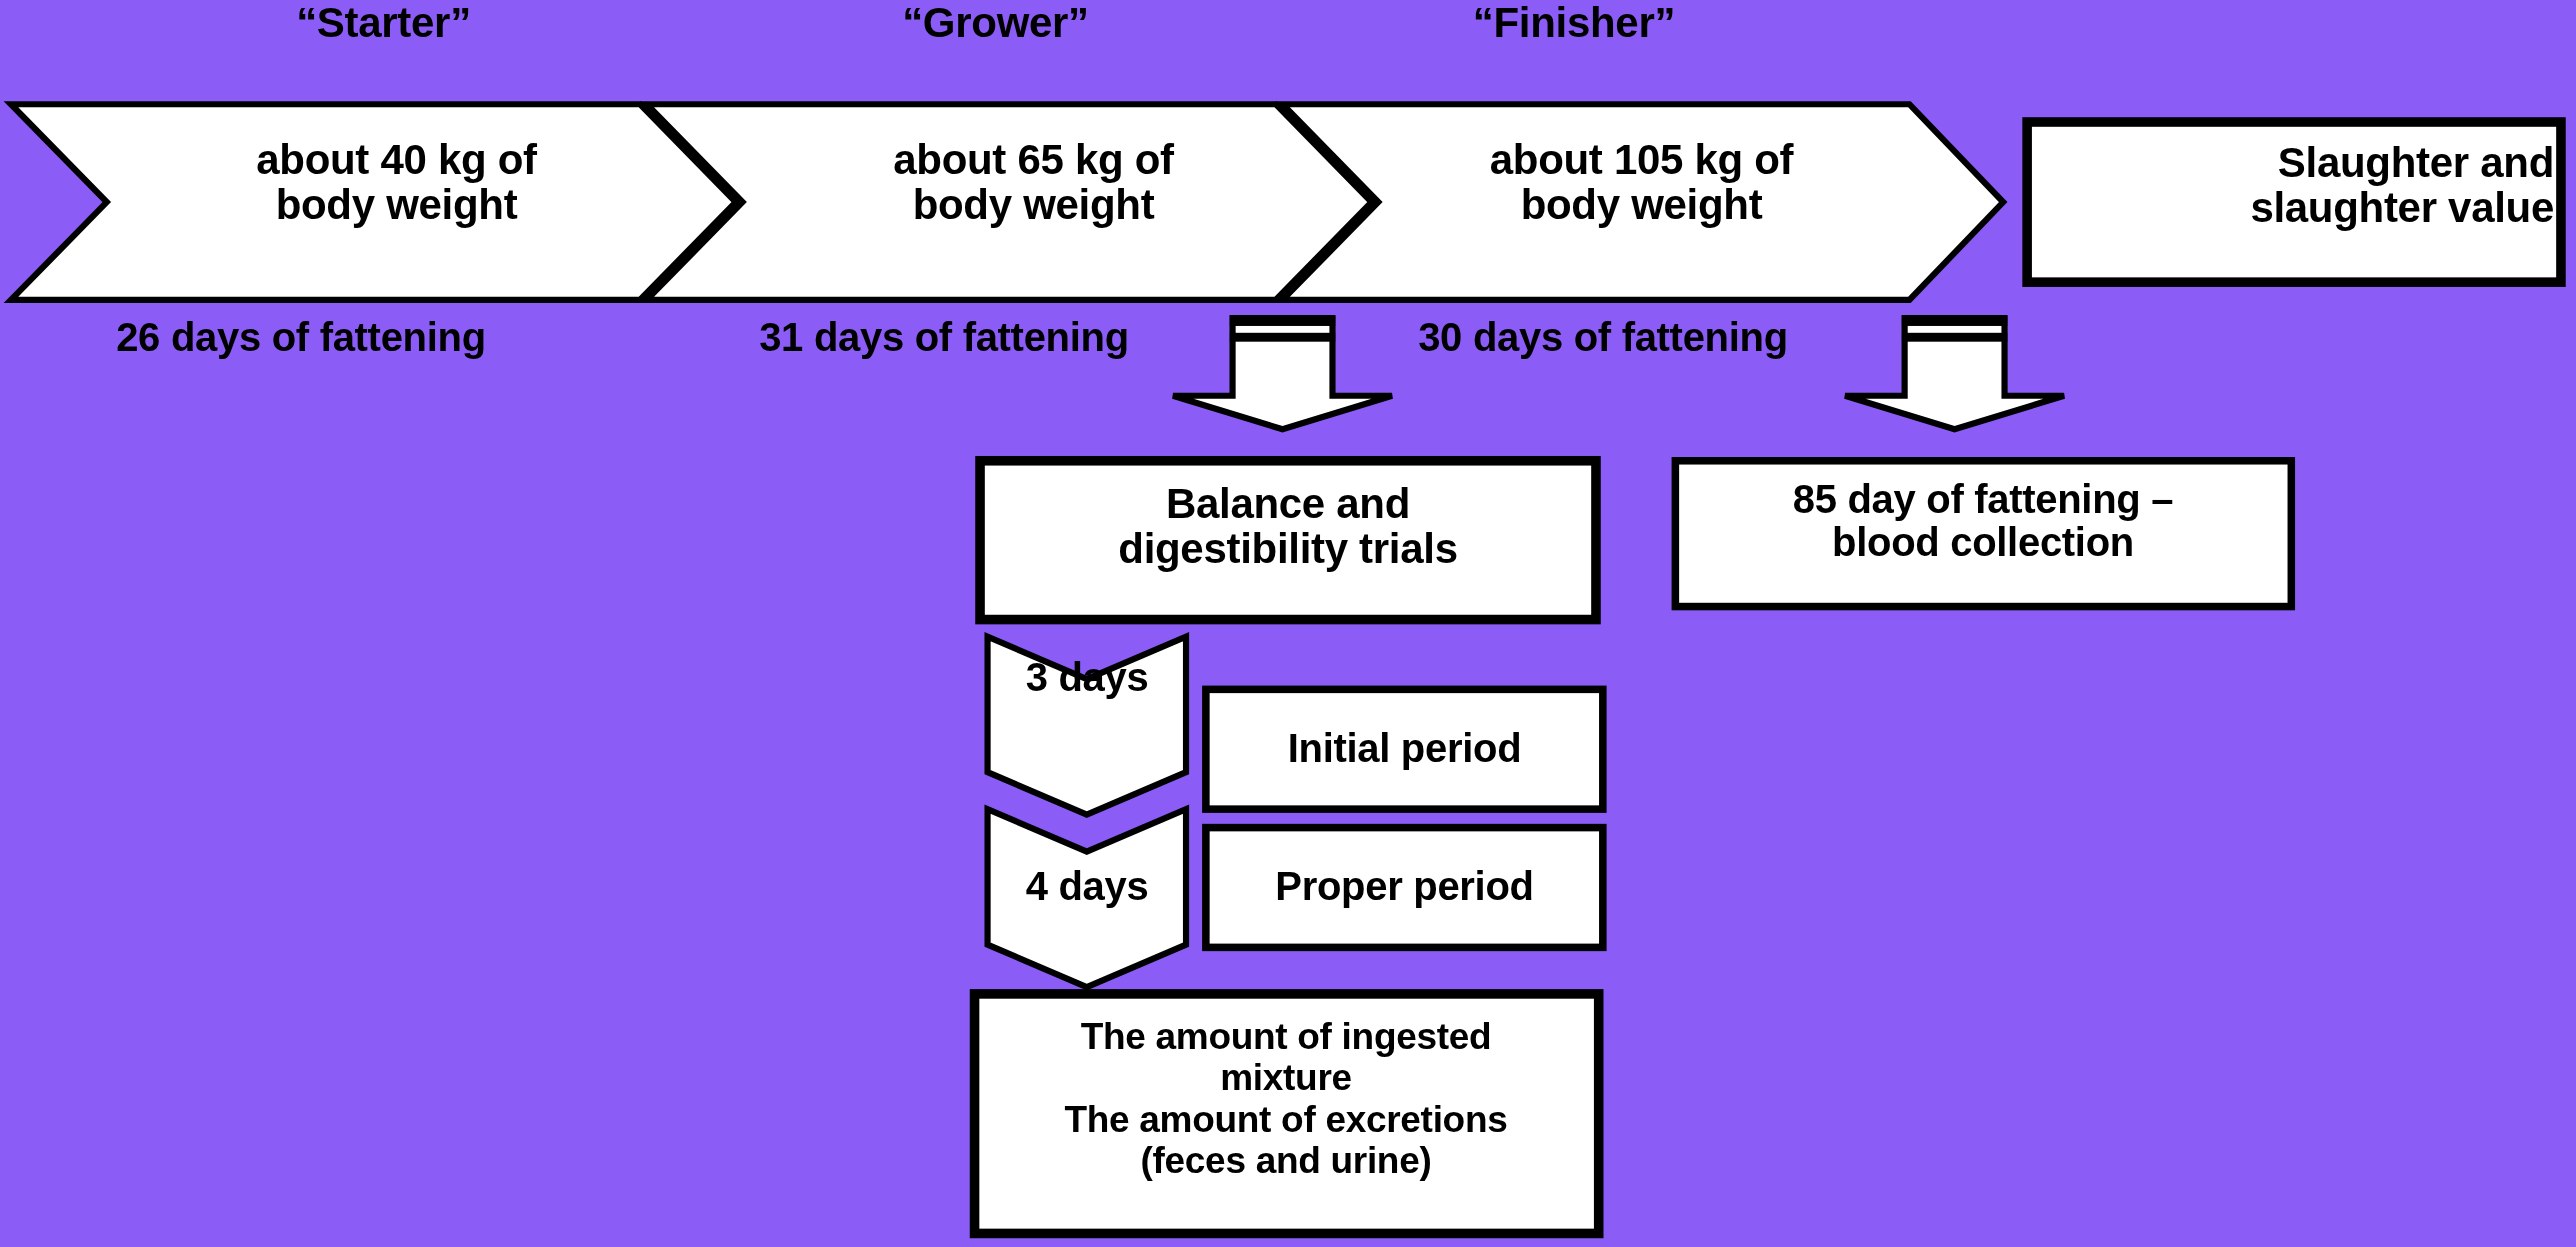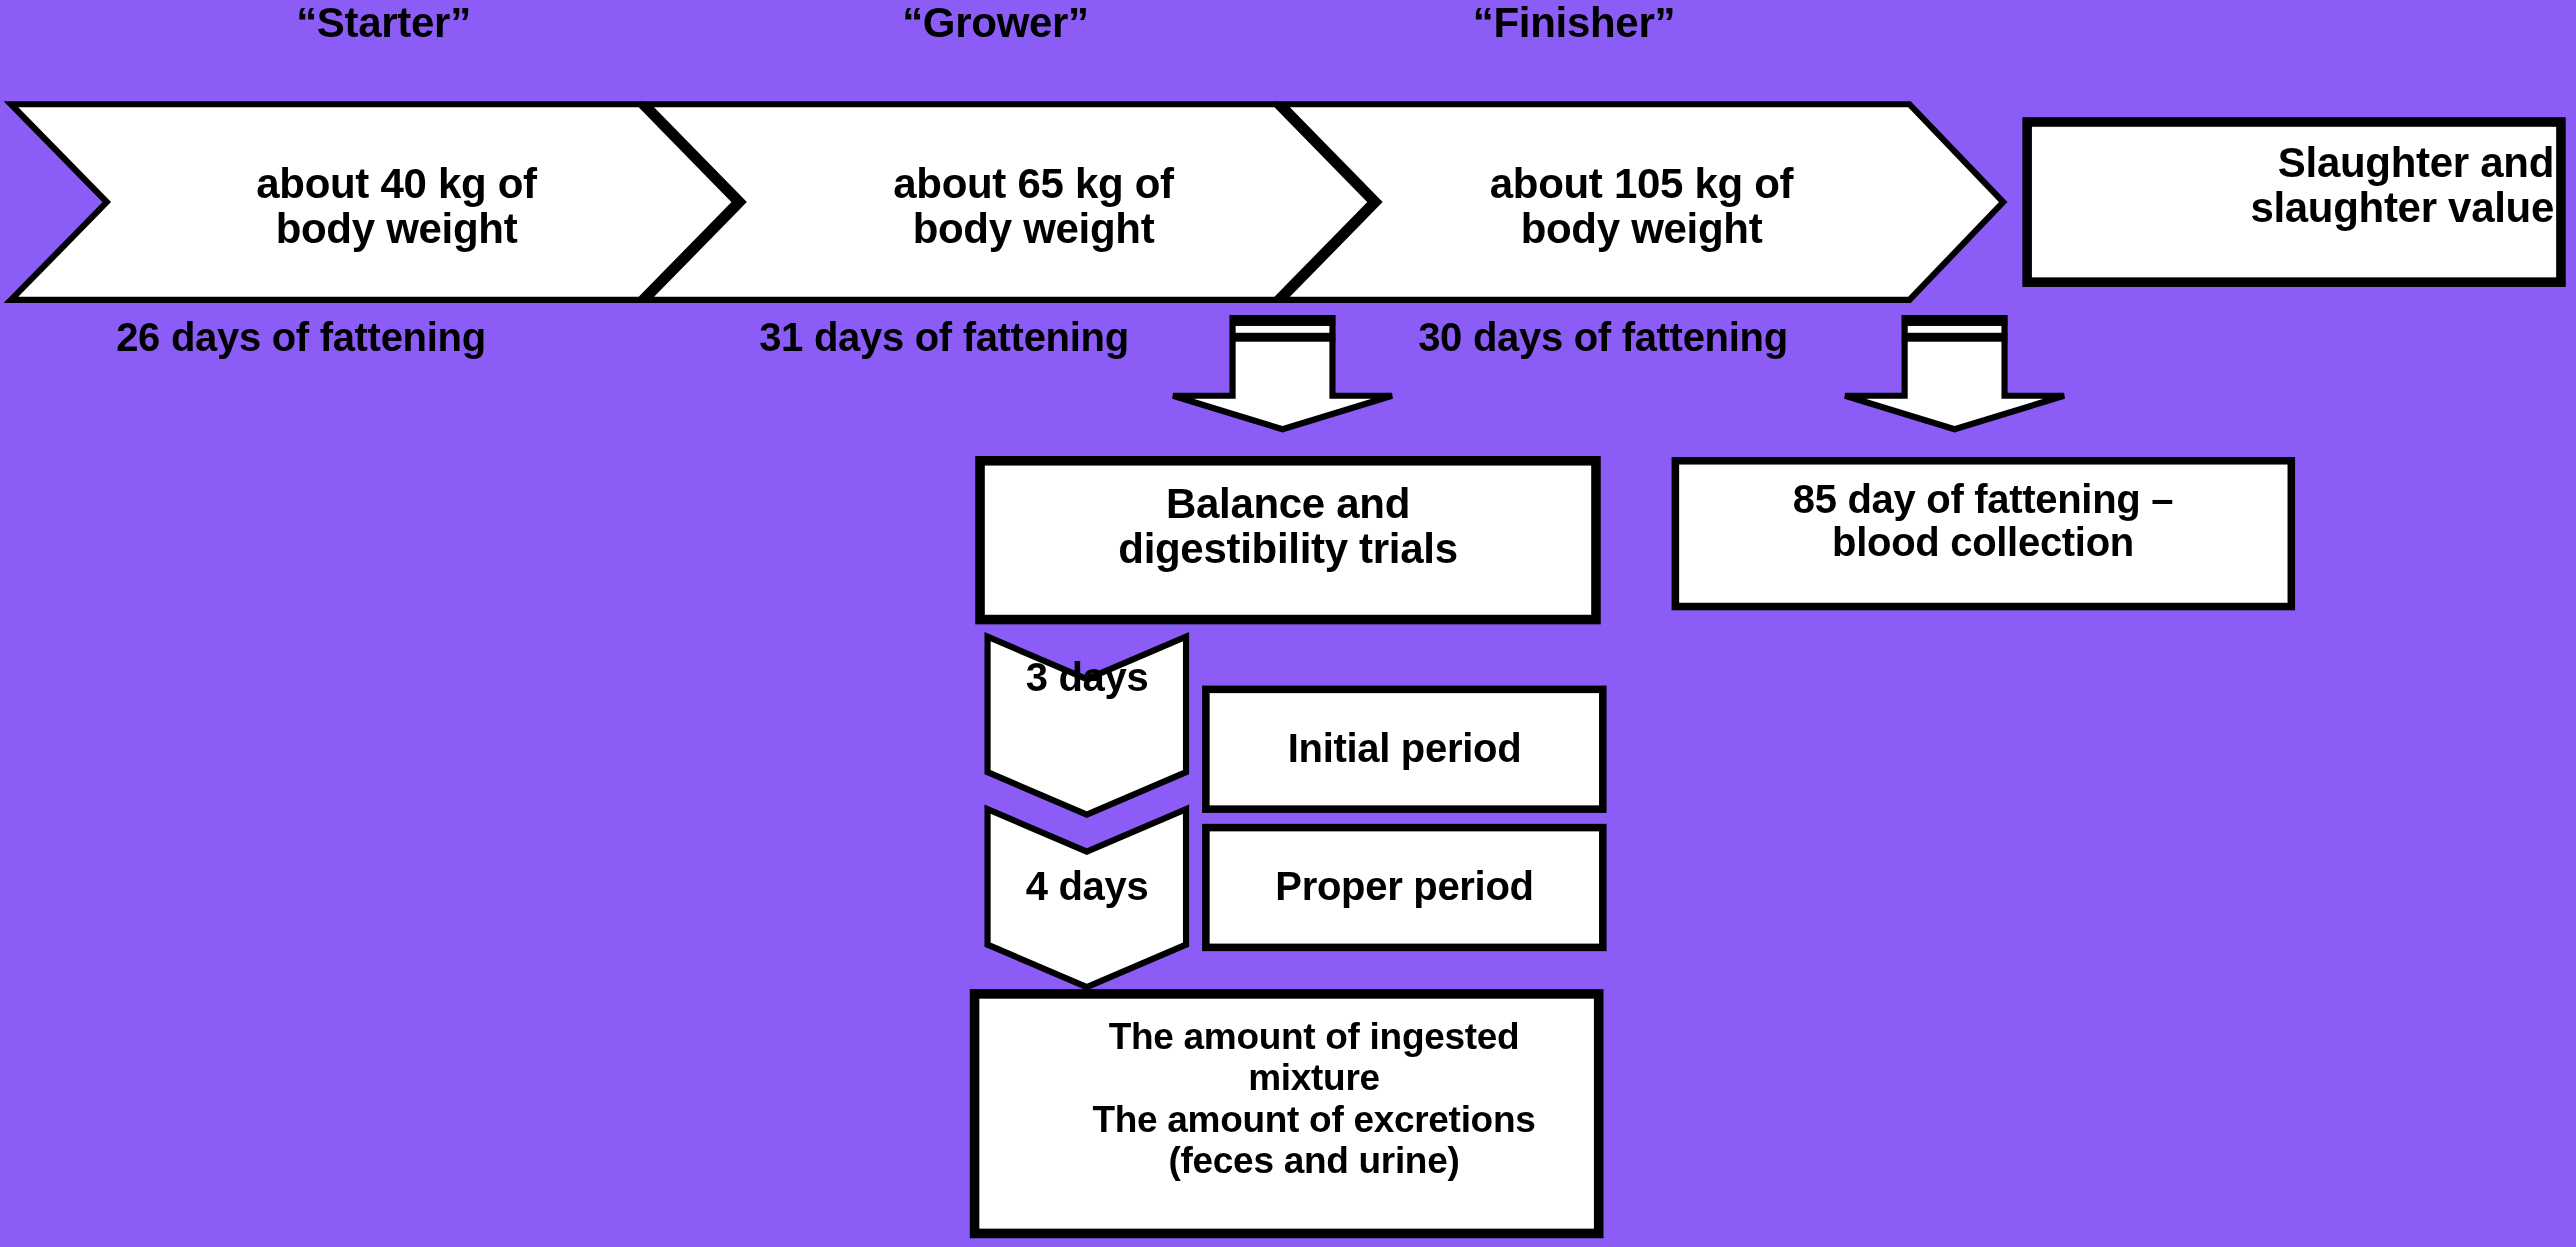--- a/index.html
+++ b/index.html
@@ -62,21 +62,20 @@
     white-space: pre-line;
     user-select: none;
   }
   .stage-title {
     font-size: 42px;
     letter-spacing: -0.3px;
   }
   .stage-body {
     font-size: 42px;
     letter-spacing: -0.3px;
-    margin-top: 24px;
   }
   .days-label {
     font-size: 40px;
     letter-spacing: -0.3px;
   }
   .box-text-lg {
     font-size: 42px;
     letter-spacing: -0.3px;
   }
   .box-text-md {
@@ -84,21 +83,20 @@
     letter-spacing: -0.3px;
   }
   .chev-days {
     font-size: 40px;
     letter-spacing: -0.3px;
   }
   .box-text-sm {
     font-size: 37px;
     letter-spacing: -0.3px;
     line-height: 1.12;
-    padding-left: 28px;
   }
 </style>
 </head>
 <body>
 
 <div id="diagram-root">
 
   <svg class="layer" viewBox="0 0 3764 1823">
 
     <path class="shape" d="M 16 152 L 935 152 L 1075 295 L 935 438 L 16 438 L 156 295 Z"></path>

